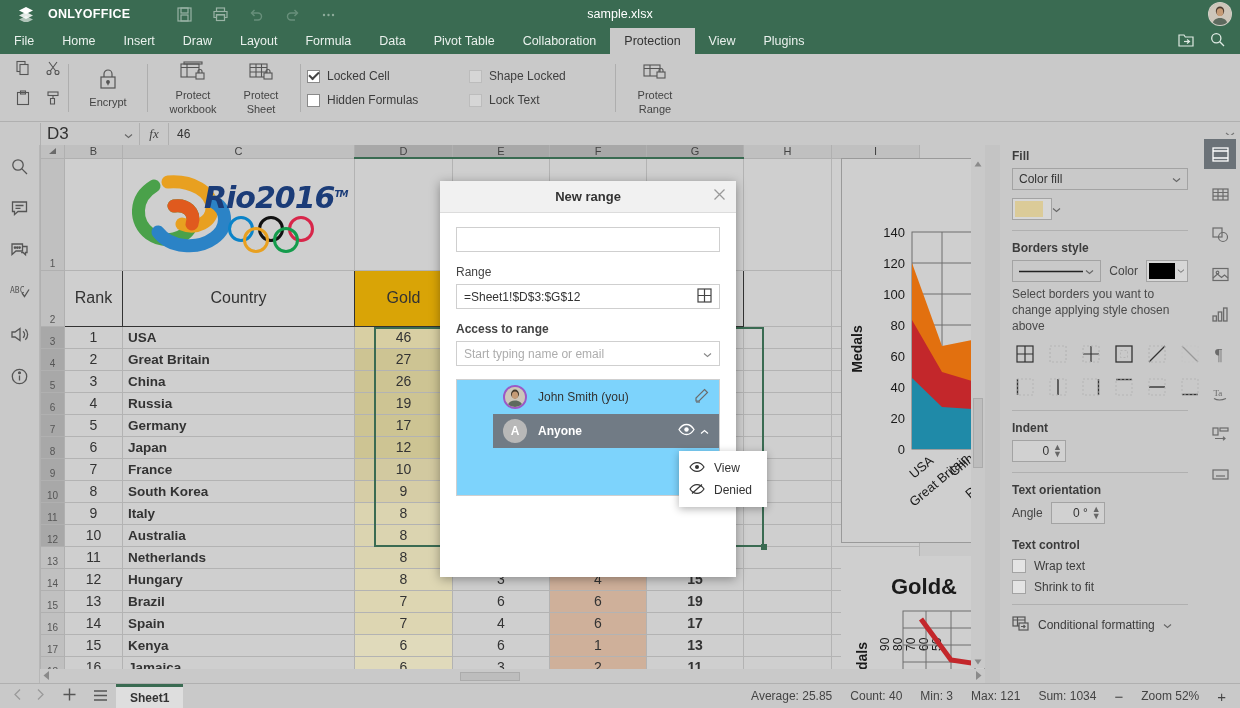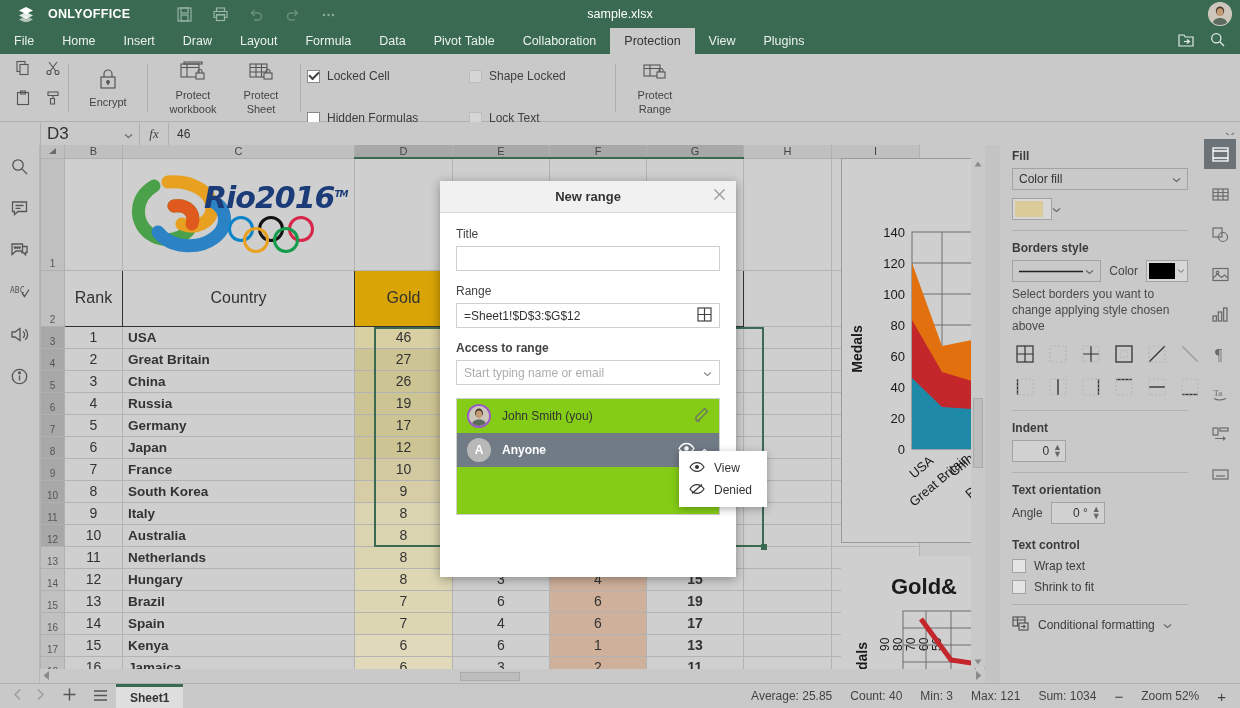--- a/index.html
+++ b/index.html
@@ -58,21 +58,21 @@
   .rb-group { display: flex; align-items: center; padding: 0 8px; height: 68px; }
   .rb-sep { width: 1px; background: #aeaeae; margin: 10px 0; height: 48px; }
   .rb-clip { display: grid; grid-template-columns: 30px 30px; grid-template-rows: 30px 30px; align-items: center; justify-items: center; padding-left: 8px;}
   .rb-vbtn {
     display: flex; flex-direction: column; align-items: center; justify-content: center;
     width: 62px; height: 62px; gap: 2px; font-size: 11px; color: #444; text-align: center; line-height: 1.15;
   }
   .rb-vbtn.w74 { width: 74px; }
   .rb-checks { display: flex; flex-direction: column; justify-content: center; gap: 10px; padding: 0 6px; height: 68px;}
   .rb-checkrow { display: flex; align-items: center; gap: 22px; }
-  .rb-check { display: flex; align-items: center; gap: 7px; font-size: 12px; color: #3c3c3c; width: 140px; margin-top: 18px;}
+  .rb-check { display: flex; align-items: center; gap: 7px; font-size: 12px; color: #3c3c3c; width: 140px;}
   .rb-check.disabled { color: #404040; }
   .cbox {
     width: 13px; height: 13px; background: #fff; border: 1px solid #8a8a8a;
     display: flex; align-items: center; justify-content: center; flex: 0 0 auto;
   }
   .cbox.disabled { background: #d6d6d6; border-color: #bcbcbc; }
   .cbox.checked::after {
     content: ""; width: 8px; height: 4px; border-left: 2px solid #444; border-bottom: 2px solid #444;
     transform: rotate(-45deg) translate(1px,-1px);
   }
@@ -212,21 +212,21 @@
   .modal-close { position: absolute; right: 10px; top: 7px; color: #999; font-size: 16px; line-height: 1;}
   .modal-body { padding: 14px 16px 0; }
   .m-label { font-size: 12px; color: #444; margin-bottom: 5px; }
   .m-label.b { font-weight: bold; }
   .m-input {
     width: 100%; height: 25px; border: 1px solid #cfcfcf; background: #fff;
     font-size: 12px; padding: 0 7px; color: #333; display: flex; align-items: center;
     justify-content: space-between; margin-bottom: 13px;
   }
   .m-input .ph { color: #adadad; }
-  .userlist { border: 1px solid #cfcfcf; height: 117px; background: #84cc16; margin-top: 2px;}
+  .userlist { border: 1px solid #cfcfcf; height: 117px; background: #7dd3fc; margin-top: 2px; padding-left: 36px;}
   .userrow { height: 34px; display: flex; align-items: center; padding: 0 10px; gap: 11px; font-size: 12px; color: #333; }
   .userrow.sel { background: #717b85; color: #fff; font-weight: bold; }
   .uav { width: 24px; height: 24px; border-radius: 50%; overflow: hidden; position: relative; flex: 0 0 auto;}
   .uav.photo { background: #b9b2a6; border: 2px solid #9b59c7; }
   .uav.anon { background: #b8b8b8; color: #fff; display: flex; align-items: center; justify-content: center; font-size: 12px; font-weight: bold;}
   .urow-right { margin-left: auto; display: flex; align-items: center; gap: 5px; }
   .modal-buttons { display: flex; justify-content: center; gap: 14px; margin-top: 18px; }
   .btn { width: 96px; height: 24px; font-size: 12px; display: flex; align-items: center; justify-content: center; }
   .btn.primary { background: #7b858f; color: #fff; }
   .btn.ghost { background: #fff; border: 1px solid #cfcfcf; color: #333; }
@@ -1072,21 +1072,20 @@
   <div class="modal-shadow">
     <div class="modal-head">
       <span class="modal-title">New range</span>
       <span class="modal-close">
         <svg width="13" height="13" viewBox="0 0 13 13" stroke="#999" stroke-width="1.3">
             <path d="M1.5 1.5L11.5 11.5M11.5 1.5L1.5 11.5"></path>
           </svg>
       </span>
     </div>
     <div class="modal-body">
-      <div class="m-label">Title</div>
       <div class="m-input">
         <span></span>
       </div>
 
       <div class="m-label">Range</div>
       <div class="m-input">
         <span>=Sheet1!$D$3:$G$12</span>
         <span>
           <svg width="15" height="15" viewBox="0 0 15 15" fill="none" stroke="#444" stroke-width="1.2">
               <rect x="1" y="1" width="13" height="13"></rect>

